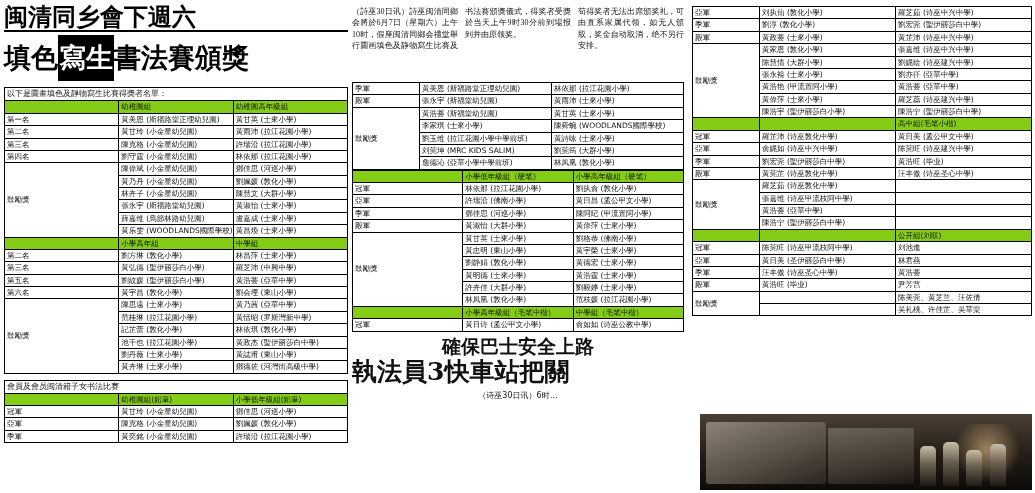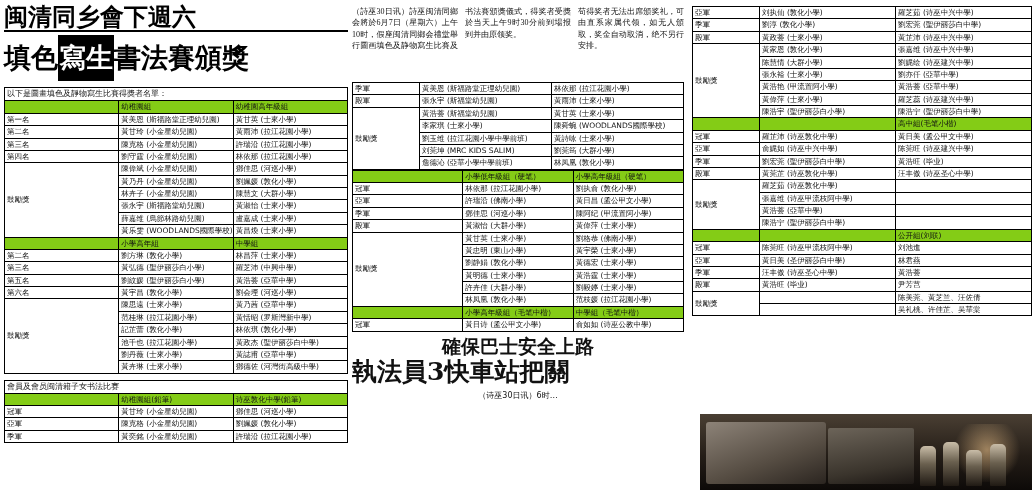--- a/index.html
+++ b/index.html
@@ -177,61 +177,61 @@
               <td>羅芝沛 (中興中學)</td>
             </tr>
         <tr>
               <td class="lbl">第五名</td>
               <td>劉紋媛 (聖伊丽莎白小學)</td>
               <td>黃浩荟 (亞華中學)</td>
             </tr>
         <tr>
               <td class="lbl">第六名</td>
               <td>黃宇昌 (敦化小學)</td>
-              <td>劉会堙 (河巡小學)</td>
+              <td>劉会堙 (東山小學)</td>
             </tr>
         <tr>
               <td class="lbl" rowspan="6">鼓勵獎</td>
               <td>陳思遠 (士來小學)</td>
               <td>黃乃茜 (亞華中學)</td>
             </tr>
         <tr>
               <td>范桂琳 (拉江花園小學)</td>
               <td>黃恬昭 (罗斯灣新中學)</td>
             </tr>
         <tr>
               <td>記芷蕾 (敦化小學)</td>
               <td>林依琪 (敦化小學)</td>
             </tr>
         <tr>
               <td>池千也 (拉江花園小學)</td>
               <td>黃政杰 (聖伊丽莎白中學)</td>
             </tr>
         <tr>
               <td>劉丹薇 (士來小學)</td>
-              <td>黃誌甫 (亞華中學)</td>
+              <td>黃誌甫 (東山小學)</td>
             </tr>
         <tr>
               <td>黃卉琳 (士來小學)</td>
               <td>鄧德佐 (河灣街高級中學)</td>
             </tr>
       </tbody>
         </table>
     </div>
 
     <div class="tbl-wrap">
       <table class="tbl">
         <tbody>
             <tr>
               <td class="hdr" colspan="3">會員及會员闽清籍子女书法比赛</td>
             </tr>
         <tr>
               <td class="sub"></td>
             <td class="sub">幼稚園組(鉛筆)</td>
-            <td class="sub">诗巫敦化中學(鉛筆)</td>
+            <td class="sub">小學低年級組(鉛筆)</td>
             </tr>
         <tr>
               <td class="lbl">冠軍</td>
               <td>黃甘玲 (小金星幼兒園)</td>
               <td>鄧佳思 (河巡小學)</td>
             </tr>
         <tr>
               <td class="lbl">亞軍</td>
               <td>陳克格 (小金星幼兒園)</td>
               <td>劉姵媛 (敦化小學)</td>

